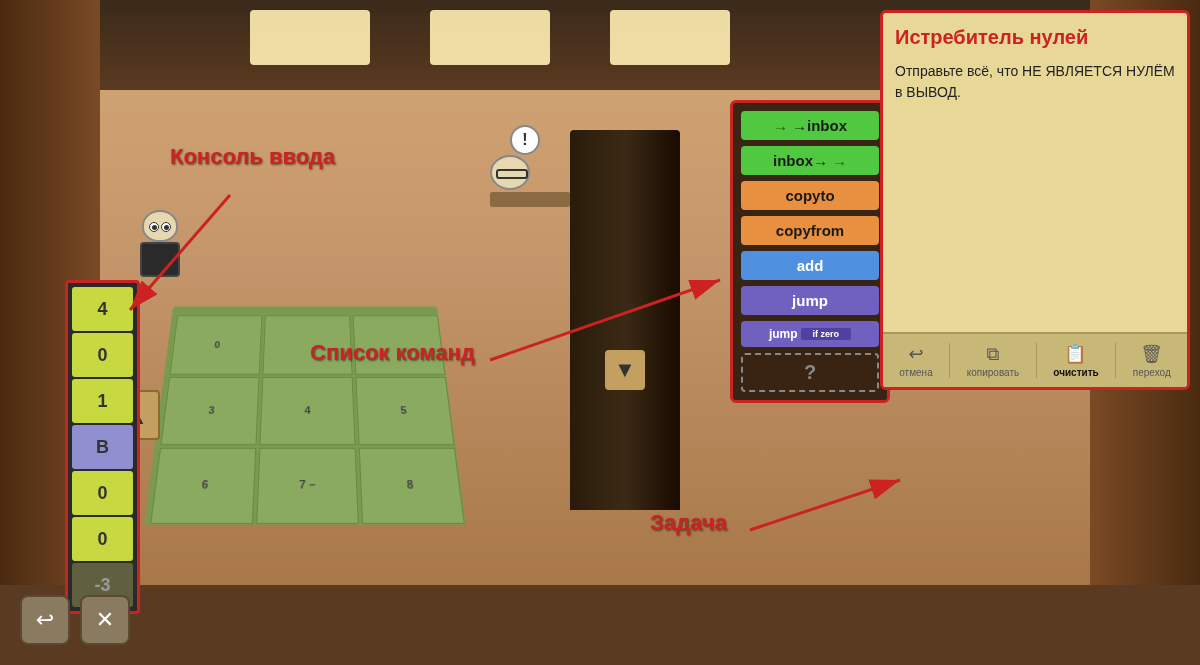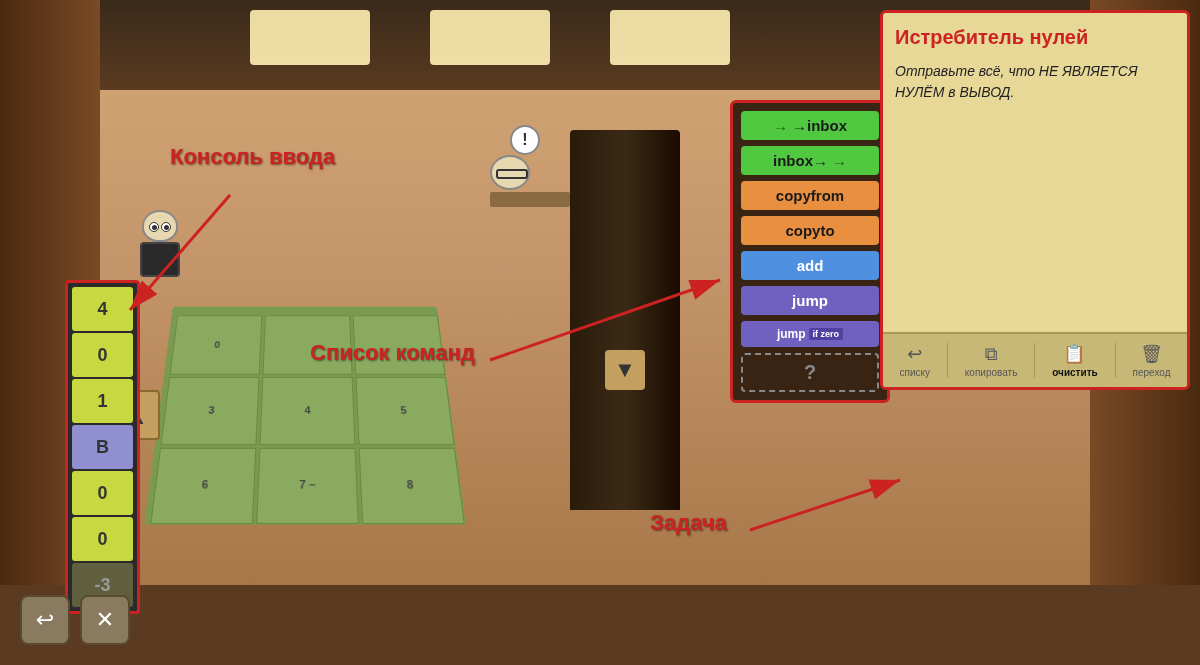--- a/index.html
+++ b/index.html
@@ -402,21 +402,20 @@
       margin-bottom: 12px;
       line-height: 1.2;
     }
     .task-body {
       font-size: 14px;
       color: #222;
       line-height: 1.5;
     }
     .task-body p {
       margin-bottom: 10px;
-      font-style: italic;
     }
 
     
     .task-toolbar {
       position: absolute;
       bottom: 0;
       left: 0;
       right: 0;
       height: 55px;
       background: #c8b878;
@@ -529,50 +528,50 @@
 
 <div class="command-panel">
   <button class="cmd-btn cmd-inbox">
     <span>→</span>
     <span>inbox</span>
   </button>
   <button class="cmd-btn cmd-outbox">
     <span>inbox</span>
     <span>→</span>
   </button>
+  <button class="cmd-btn cmd-copyto">
+    <span>copyto</span>
+  </button>
   <button class="cmd-btn cmd-copyfrom">
     <span>copyfrom</span>
   </button>
-  <button class="cmd-btn cmd-copyto">
-    <span>copyto</span>
-  </button>
   <button class="cmd-btn cmd-add">
     <span>add</span>
   </button>
   <button class="cmd-btn cmd-jump">
     <span>jump</span>
   </button>
   <button class="cmd-btn cmd-jumpifzero">
     <span>jump</span>
-    <span style="font-size:9px;background:#5040a0;padding:1px 4px;border-radius:2px;margin-left:3px;">if zero</span>
+    <span style="font-size:9px;background:#5040a0;padding:1px 12px;border-radius:2px;margin-left:3px;">if zero</span>
   </button>
   <button class="cmd-btn cmd-unknown" style="border:2px dashed #888;">
     <span>?</span>
   </button>
 </div>
 
 <div class="task-panel" style="padding-bottom: 65px;">
   <div class="task-title">Истребитель нулей</div>
   <div class="task-body">
     <p>Отправьте всё, что НЕ ЯВЛЯЕТСЯ НУЛЁМ в ВЫВОД.</p>
   </div>
   <div class="task-toolbar">
     <div class="toolbar-btn">
       <span class="icon">↩</span>
-      <span>списку</span>
+      <span>отмена</span>
     </div>
     <div class="toolbar-divider"></div>
     <div class="toolbar-btn">
       <span class="icon">⧉</span>
       <span>копировать</span>
     </div>
     <div class="toolbar-divider"></div>
     <div class="toolbar-btn active">
       <span class="icon">📋</span>
       <span>очистить</span>

